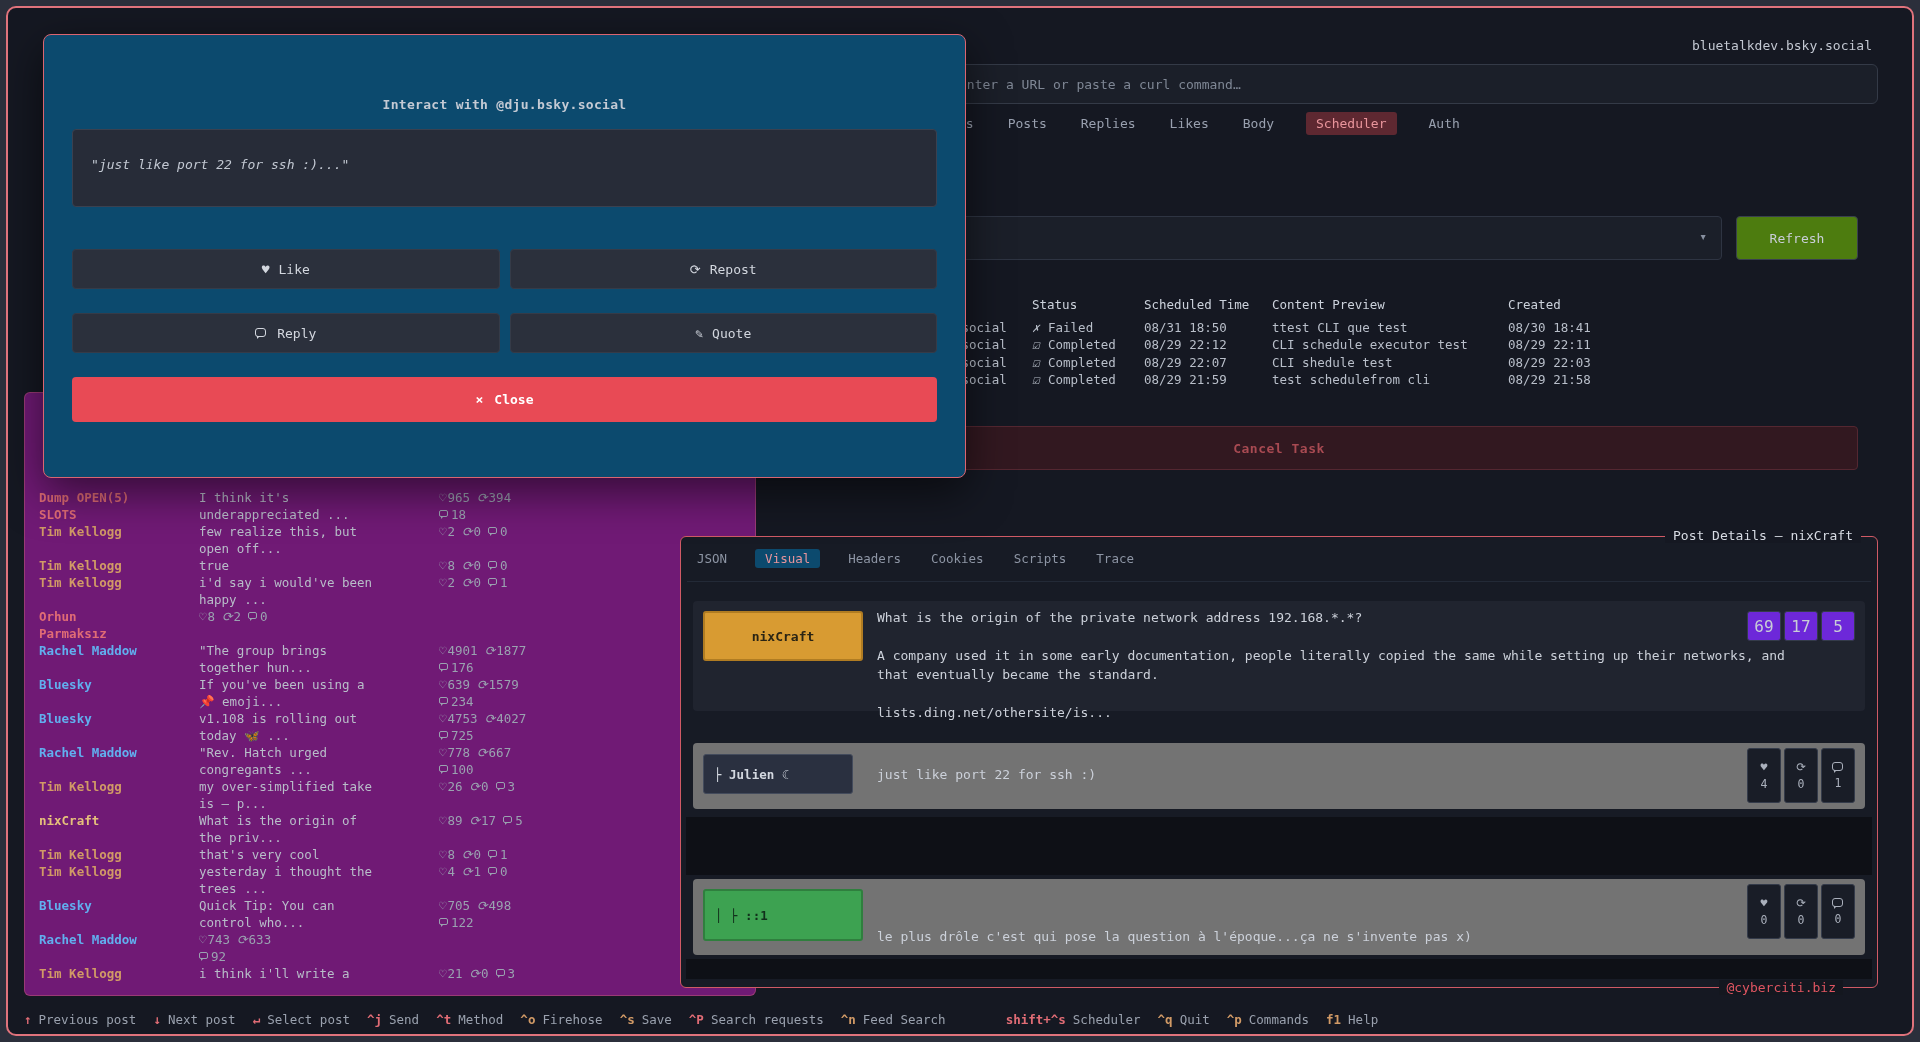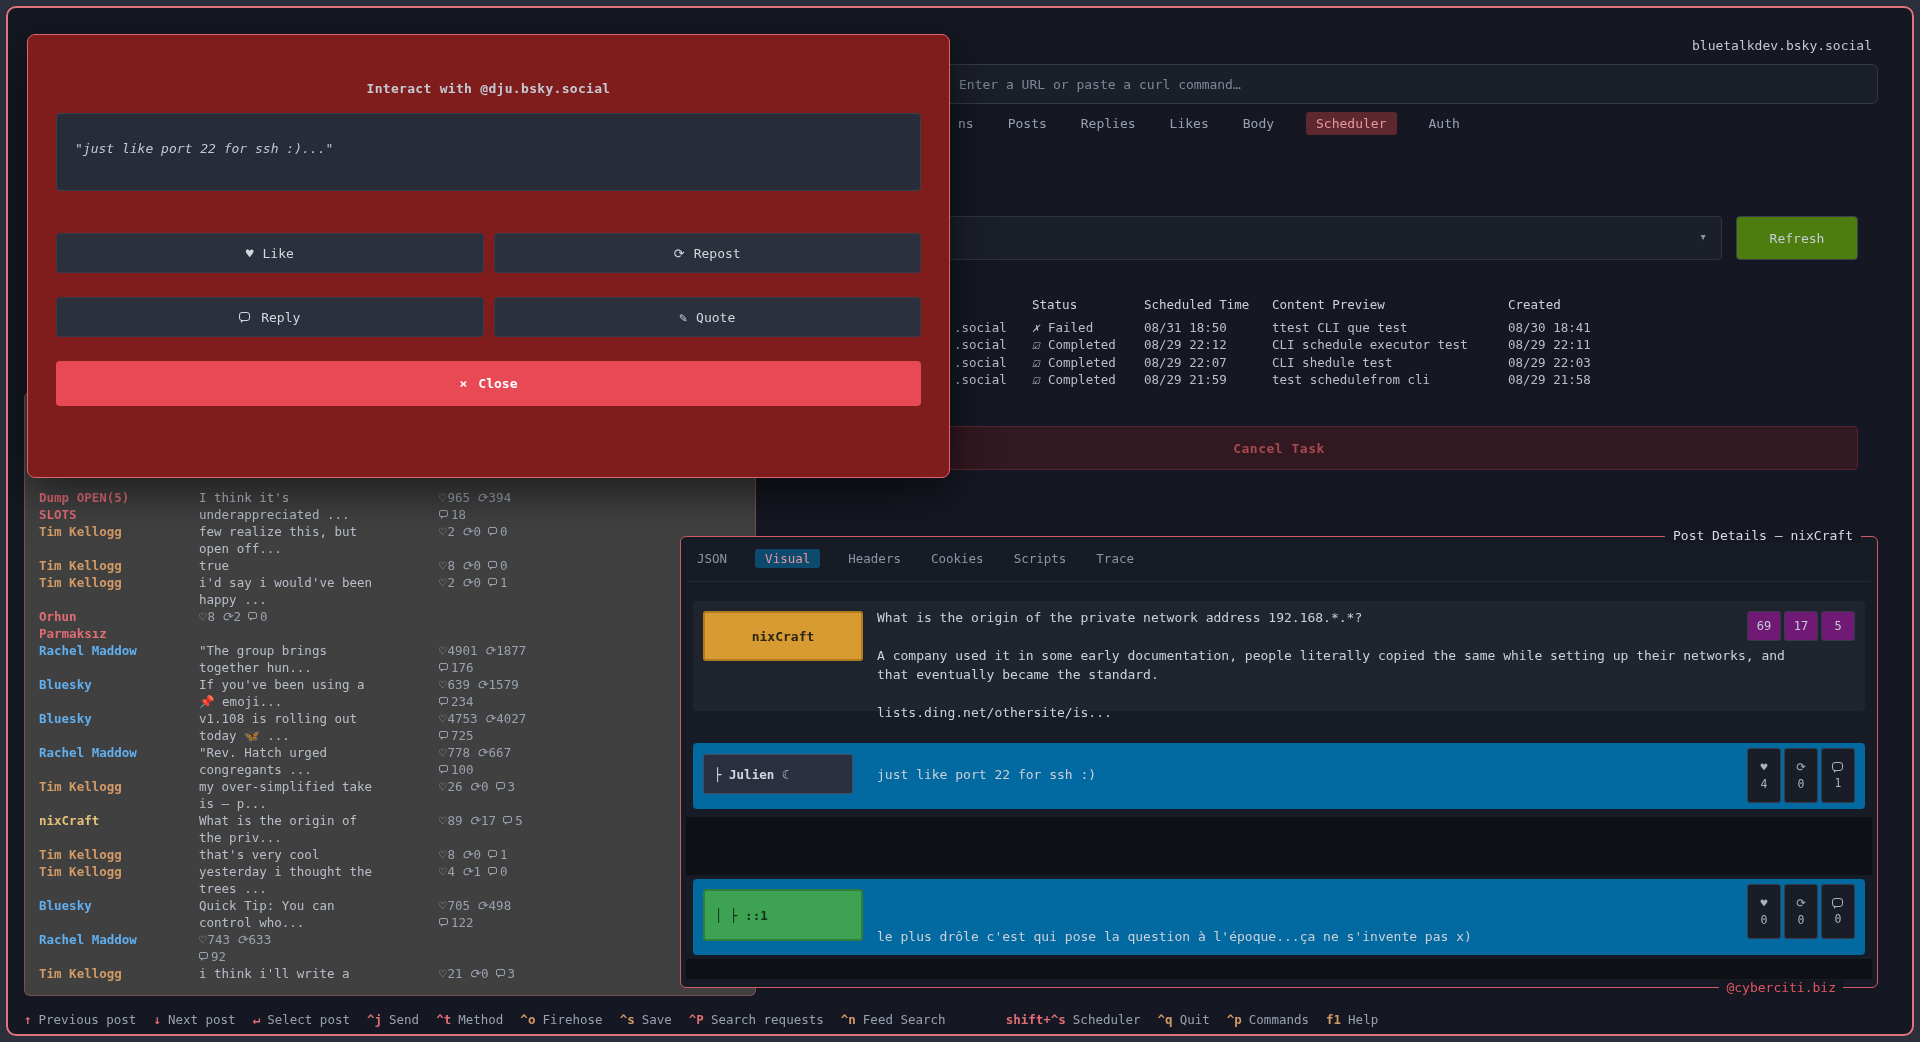--- a/index.html
+++ b/index.html
@@ -20,21 +20,21 @@
   .sel-box .chev{position:absolute;right:14px;top:12px;color:#8890a0;font-size:13px}
   .refresh-btn{position:absolute;left:1728px;top:208px;width:122px;height:44px;background:#4d7c0f;border:1px solid #39404e;border-radius:4px;color:#c9ced8;font:13px "DejaVu Sans Mono",monospace;display:flex;align-items:center;justify-content:center}
   .sched-table{position:absolute;left:946px;top:288px;display:grid;grid-template-columns:78px 112px 128px 236px 140px;font-size:12.5px;line-height:17.5px;color:#b9bfca}
   .sched-table .hcell{color:#ccd2dc;padding-bottom:5px}
   .trow{display:contents}
   .tcell{white-space:nowrap;overflow:hidden}
   .st-ic{display:inline-block;width:16px}
   .cancel-btn{position:absolute;left:692px;top:418px;width:1158px;height:44px;background:#321820;border:1px solid #542731;border-radius:4px;color:#a84a52;font:bold 13px "DejaVu Sans Mono",monospace;display:flex;align-items:center;justify-content:center;letter-spacing:.5px}
 
   
-  .feed-panel{position:absolute;left:16px;top:384px;width:732px;height:604px;background:#404040;border:1px solid rgba(224,110,120,.38);border-radius:6px;overflow:hidden}
+  .feed-panel{position:absolute;left:16px;top:384px;width:732px;height:604px;background:#701a75;border:1px solid rgba(224,110,120,.38);border-radius:6px;overflow:hidden}
   .feed-rows{position:absolute;left:0;top:96px;right:0}
   .feed-row{display:flex;padding-left:14px;font-size:12.5px;line-height:17px}
   .f-name{width:160px;flex:none;white-space:pre-line;font-weight:bold}
   .f-prev{width:240px;flex:none;white-space:pre-line;color:#b8bec9}
   .f-stats{width:100px;flex:none;display:flex;flex-wrap:wrap;column-gap:7px;align-content:flex-start;color:#9aa2b0}
   .stat{white-space:nowrap;display:inline-flex;align-items:center;gap:1px}
 
   
   .bub{display:inline-block;width:9px;height:7px;border:1px solid currentColor;border-radius:2px;position:relative;margin:0 2px 2px 0}
   .bub::after{content:"";position:absolute;left:1px;bottom:-3px;width:0;height:0;border-top:3px solid currentColor;border-right:3px solid transparent}
@@ -45,44 +45,44 @@
   .dp-title{position:absolute;top:-9px;right:16px;background:#151822;padding:0 8px;color:#d8dce4;font-size:13px}
   .dp-tabs{position:absolute;left:14px;top:12px;display:flex;gap:26px;font-size:12.5px;color:#8d95a4;align-items:center}
   .dp-tab{padding:2px 2px;border-radius:3px;white-space:nowrap}
   .dp-tab.sel{background:#0c4a6e;color:#e9959c;padding:2px 10px}
   .dp-sep{position:absolute;left:6px;top:44px;right:6px;border-top:1px solid #232a37}
 
   .main-card{position:absolute;left:12px;top:64px;width:1172px;height:110px;background:#20242f;border-radius:4px}
   .avatar-chip{position:absolute;left:10px;top:10px;width:160px;height:50px;background:#d89b32;border:2px solid #b07c22;border-radius:3px;color:#2a2414;font-weight:bold;font-size:13px;display:flex;align-items:center;justify-content:center}
   .mp-text{position:absolute;left:184px;top:7px;width:930px;color:#ccd1da;font-size:13px;line-height:19px;white-space:pre-wrap}
   .mp-counts{position:absolute;right:10px;top:10px;display:flex;gap:3px}
-  .ccell{width:34px;height:30px;background:#701a75;border:1px solid #343b4a;border-radius:3px;color:#c8cdd6;font-size:12px;display:flex;align-items:center;justify-content:center}
-
-  .reply-card{position:absolute;left:12px;width:1172px;background:#0369a1;border-radius:4px}
+  .ccell{width:34px;height:30px;background:#6d28d9;border:1px solid #343b4a;border-radius:3px;color:#c8cdd6;font-size:16px;display:flex;align-items:center;justify-content:center}
+
+  .reply-card{position:absolute;left:12px;width:1172px;background:#737373;border-radius:4px}
   .r1{top:206px;height:66px}
   .r2{top:342px;height:76px}
   .chip-dark{position:absolute;left:10px;top:11px;width:150px;height:40px;background:#2a3040;border:1px solid #434b5c;border-radius:3px;color:#d3d8e0;font-weight:bold;font-size:12.5px;display:flex;align-items:center;padding-left:10px;white-space:pre}
   .chip-green{position:absolute;left:10px;top:10px;width:160px;height:52px;background:#3da251;border:2px solid #2f7f3e;border-radius:3px;color:#11301b;font-weight:bold;font-size:12.5px;display:flex;align-items:center;padding-left:10px;white-space:pre}
   .r-text{position:absolute;left:184px;color:#ccd1da;font-size:13px;white-space:nowrap}
   .r1 .r-text{top:24px}
   .r2 .r-text{top:50px}
   .r-stats{position:absolute;right:10px;top:5px;display:flex;gap:3px}
   .rcell{width:34px;height:55px;background:#191d27;border:1px solid #343b4a;border-radius:3px;color:#aab0bc;font-size:11.5px;display:flex;flex-direction:column;align-items:center;justify-content:center;gap:3px}
   .band{position:absolute;left:5px;width:1186px;background:#0e1016}
   .band1{top:280px;height:58px}
   .band2{top:422px;height:20px}
   .watermark{position:absolute;bottom:-8px;right:34px;background:#14171f;padding:0 7px;color:#e05561;font-size:13px}
 
   
   .statusbar{position:absolute;left:16px;bottom:7px;display:flex;gap:17px;font-size:12.5px;color:#9aa1ae;white-space:nowrap}
   .sb-item{display:inline-flex;gap:7px}
   .sb-key{font-weight:bold}
 
   
-  .modal{position:absolute;left:19px;top:26px;width:923px;height:444px;background:#7f1d1d;border:1px solid #db6570;border-radius:8px;box-shadow:0 14px 44px rgba(0,0,0,.55);padding:0 28px;z-index:50}
+  .modal{position:absolute;left:35px;top:26px;width:923px;height:444px;background:#0c4a6e;border:1px solid #db6570;border-radius:8px;box-shadow:0 14px 44px rgba(0,0,0,.55);padding:16px 28px;z-index:50}
   .m-title{margin-top:46px;text-align:center;color:#c4cad4;font-size:13px;font-weight:bold;letter-spacing:.3px}
   .m-quote{margin-top:17px;height:78px;background:#272c38;border:1px solid #3a4150;border-radius:4px;padding:27px 18px 0;color:#c3c9d3;font-size:13px;font-style:italic}
   .m-grid{margin-top:42px;display:grid;grid-template-columns:1fr 1fr;gap:24px 10px}
   .m-btn{height:40px;background:#2b303c;border:1px solid #353b48;border-radius:4px;color:#d3d7df;font:13px "DejaVu Sans Mono",monospace;display:flex;align-items:center;justify-content:center;gap:9px;cursor:default}
   .m-ic{display:inline-flex;align-items:center}
   .m-close{margin-top:24px;width:100%;height:45px;background:#e84a55;border:none;border-radius:4px;color:#ffffff;font:bold 13px "DejaVu Sans Mono",monospace;display:flex;align-items:center;justify-content:center;gap:11px;cursor:default}
 </style>
 </head>
 <body>
 

